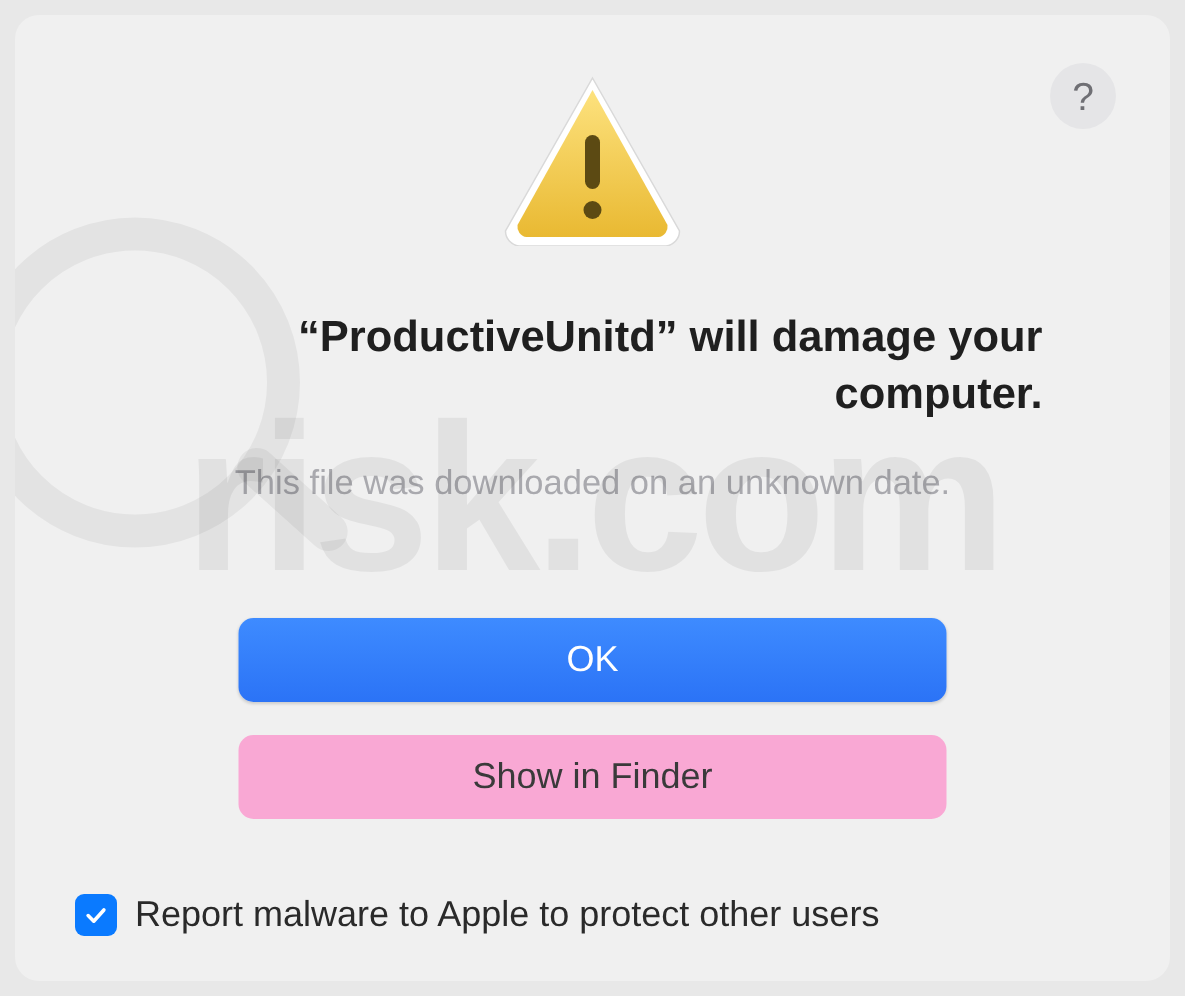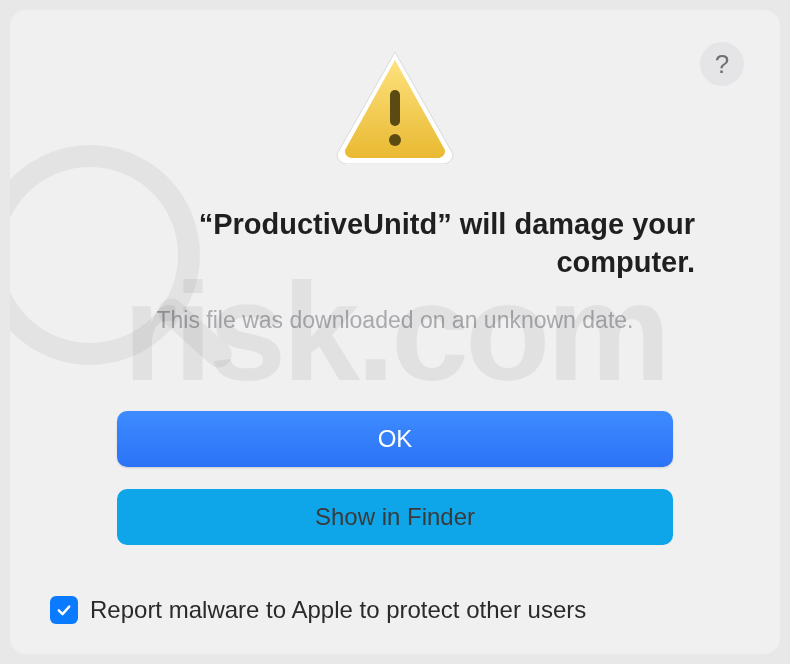--- a/index.html
+++ b/index.html
@@ -93,39 +93,39 @@
       margin-bottom: 26px;
       max-width: 600px;
     }
     .subtitle {
       font-size: 23px;
       color: #a9a9ae;
       text-align: center;
       margin-bottom: 77px;
     }
     .button {
-      width: 556px;
+      width: 472px;
       height: 56px;
       border-radius: 10px;
       font-size: 24px;
       border: none;
       cursor: pointer;
       margin-bottom: 22px;
       display: flex;
       align-items: center;
       justify-content: center;
     }
     .button-primary {
       background: linear-gradient(180deg, #3e8bff 0%, #2b73f6 100%);
       color: #fff;
       font-weight: 500;
       box-shadow: 0 1px 2px rgba(0,0,0,0.15);
     }
     .button-secondary {
-      background: #0ea5e9;
+      background: #f9a8d4;
       color: #3a3a3a;
       font-weight: 400;
     }
     .checkbox-row {
       position: absolute;
       bottom: 30px;
       left: 40px;
       display: flex;
       gap: 12px;
     }

